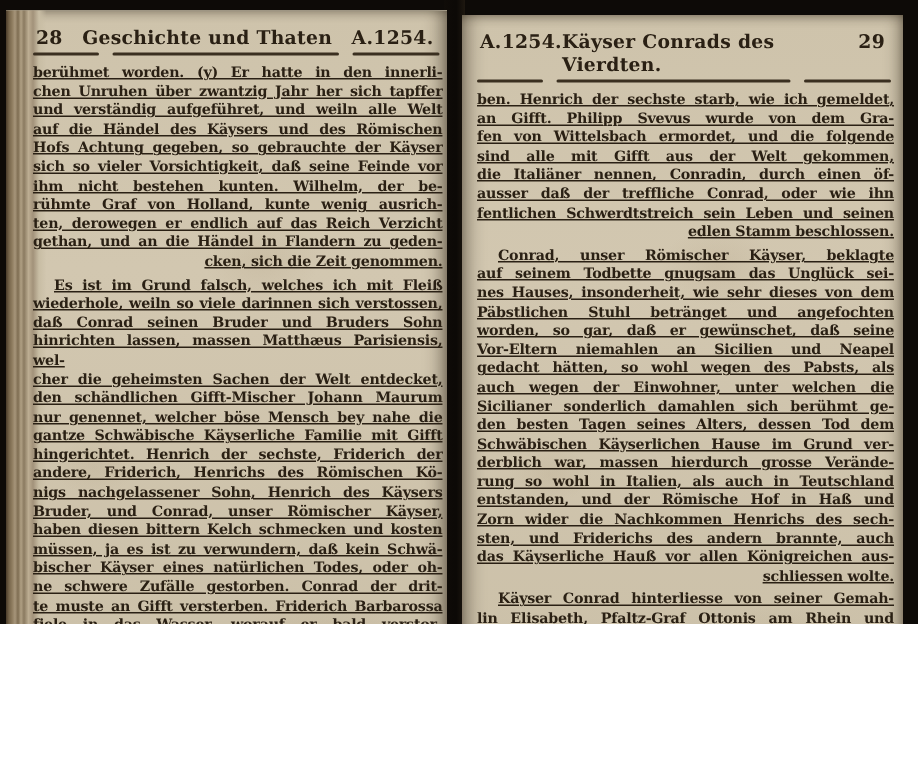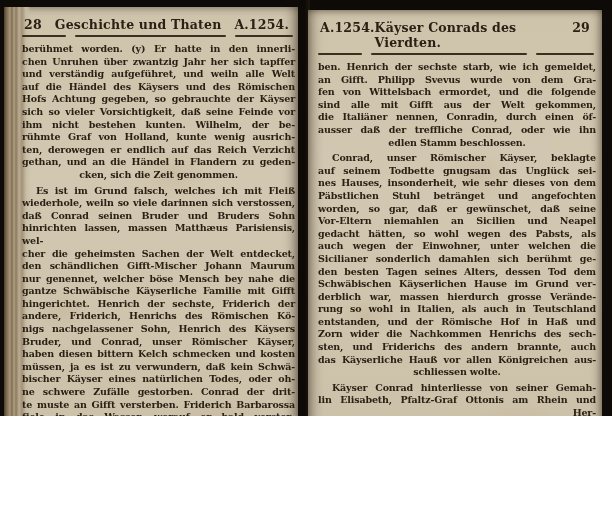--- a/index.html
+++ b/index.html
@@ -54,24 +54,24 @@
   }
   .head-rule{display:flex;gap:9px;margin:3px 2px 0 0;height:2px;}
   .head-rule i{display:block;height:1.6px;background:#3a2f20;border-radius:1px;}
   .head-rule i:nth-child(1){flex:0 0 44px;}
   .head-rule i:nth-child(2){flex:1 1 auto;}
   .head-rule i:nth-child(3){flex:0 0 58px;}
   .body{margin-top:6px;}
   .para + .para{margin-top:3px;}
   .line{
     font-weight:bold;font-size:9.5px;line-height:12.6px;
-    letter-spacing:-0.15px;white-space:normal;
+    letter-spacing:-0.15px;white-space:normal;text-decoration:underline;
   }
   .al-j{text-align:justify;text-align-last:justify;}
-  .al-l{text-align:center;}
+  .al-l{text-align:right;}
   .al-r{text-align:right;}
   .ind{padding-left:14px;}
   .footnote{
     margin-top:4px;padding-left:28px;
     font-size:8.5px;font-weight:normal;letter-spacing:.1px;
   }
 </style>
 </head>
 <body>
 
@@ -144,20 +144,21 @@
           <i></i>
       </div>
       <div class="body">
         <div class="para">
             <div class="line al-j">ben.  Henrich der sechste starb, wie ich gemeldet,</div>
             <div class="line al-j">an Gifft.  Philipp Svevus wurde von dem Gra-</div>
             <div class="line al-j">fen von Wittelsbach ermordet, und die folgende</div>
             <div class="line al-j">sind alle mit Gifft aus der Welt gekommen,</div>
             <div class="line al-j">die Italiäner nennen, Conradin, durch einen öf-</div>
             <div class="line al-j">ausser daß der treffliche Conrad, oder wie ihn</div>
+            <div class="line al-j">fentlichen Schwerdtstreich sein Leben und seinen</div>
             <div class="line al-l">edlen Stamm beschlossen.</div>
           </div>
         <div class="para">
             <div class="line al-j ind">Conrad, unser Römischer Käyser, beklagte</div>
             <div class="line al-j">auf seinem Todbette gnugsam das Unglück sei-</div>
             <div class="line al-j">nes Hauses, insonderheit, wie sehr dieses von dem</div>
             <div class="line al-j">Päbstlichen Stuhl betränget und angefochten</div>
             <div class="line al-j">worden, so gar, daß er gewünschet, daß seine</div>
             <div class="line al-j">Vor-Eltern niemahlen an Sicilien und Neapel</div>
             <div class="line al-j">gedacht hätten, so wohl wegen des Pabsts, als</div>

